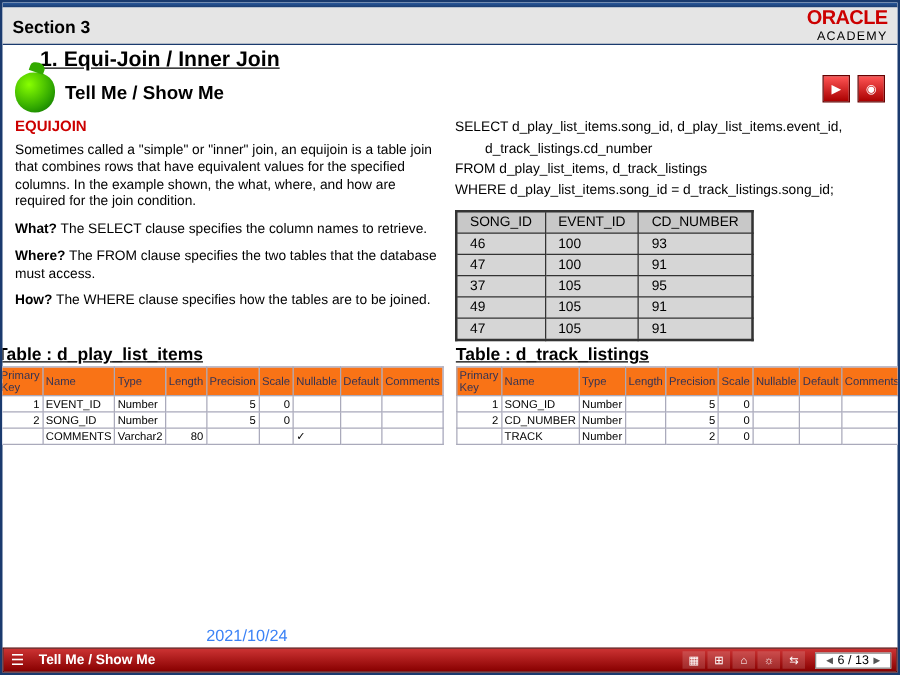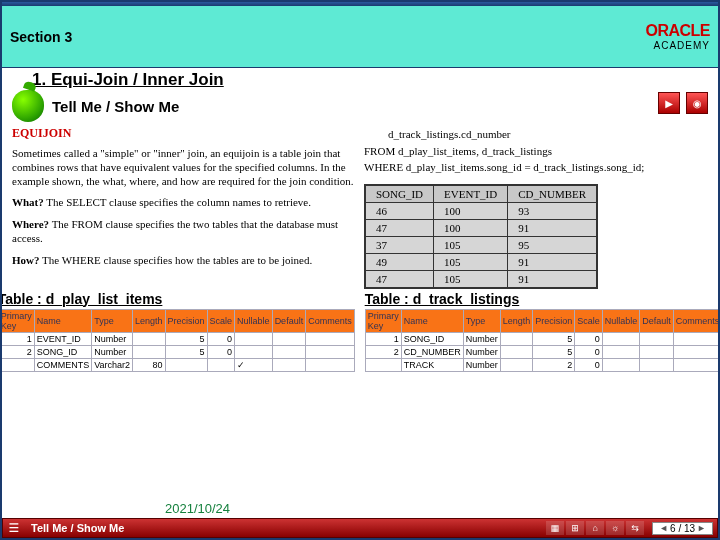--- a/index.html
+++ b/index.html
@@ -1,45 +1,45 @@
 <!DOCTYPE html>
 <html><head>
 <meta charset="utf-8">
 <style>
   * { box-sizing: border-box; margin: 0; padding: 0; }
   body { font-family: Arial, sans-serif; width: 720px; height: 540px; background: #fff; overflow: hidden; font-size: 11px; border: 2px solid #1a3a6e; }
   .titlebar { background: linear-gradient(to bottom, #2a5a9e, #1a3a6e); height: 4px; }
-  .section-hdr { background: #5eead4; padding: 16px 8px; border-bottom: 1px solid #1a3a6e; display: flex; justify-content: space-between; align-items: center; }
+  .section-hdr { background: #e5e5e5; padding: 0 8px; border-bottom: 1px solid #1a3a6e; display: flex; justify-content: space-between; align-items: center; }
   .section-hdr h2 { font-size: 14px; font-weight: bold; }
   .logo { text-align: right; }
   .logo-oracle { color: #c00; font-size: 16px; font-weight: bold; letter-spacing: -0.5px; }
   .logo-academy { font-size: 10px; letter-spacing: 1px; color: #000; }
   .slide-title { font-size: 17px; font-weight: bold; text-decoration: underline; padding: 2px 30px 0 30px; }
   .toprow { display: flex; align-items: center; padding: 0 10px 4px 10px; position: relative; }
   .apple { width: 32px; height: 32px; background: radial-gradient(circle at 35% 30%, #8f0, #3a0 60%, #060); border-radius: 50% 50% 55% 55%; position: relative; margin-right: 8px; }
   .apple::before { content:""; position:absolute; top:-8px; right:8px; width:12px; height:8px; background:#3a0; border-radius:50% 50% 0 0; transform:rotate(20deg); }
   .tellme-top { font-size: 15px; font-weight: bold; }
   .sound-btns { position:absolute; right:10px; top:2px; display:flex; gap:6px; }
   .sbtn { width:22px; height:22px; background: linear-gradient(#f55,#a00); border:1px solid #600; display:flex; align-items:center; justify-content:center; color:#fff; font-size:10px; }
   .content { display: flex; padding: 0 10px; gap: 8px; }
-  .col { flex:1;font-family:Liberation Serif, serif; }
+  .col { flex:1; }
   .equijoin-h { color:#c00; font-weight:bold; font-size:12px; margin-bottom:6px; }
   .para { font-size:11px; line-height:1.25; margin-bottom:8px; }
   .sql { font-size:11px; line-height:1.5; margin-bottom:8px; }
   .result-tbl { border-collapse:collapse; background:#d6d6d6; margin-top:4px; border:2px solid #333; }
   .result-tbl th, .result-tbl td { border:1px solid #333; padding:2px 10px; font-size:11px; text-align:left; min-width:60px; }
   .result-tbl th { background:#c8c8c8; font-weight:normal; }
   .schema-row { display:flex; gap:10px; padding:2px 10px 0 10px;justify-content:center; }
   .schema-col { flex:1; }
   .schema-title { font-size:14px; font-weight:bold; text-decoration:underline; margin-bottom:2px; }
   .schema-tbl { width:100%; border-collapse:collapse; font-size:9px; background:#eef; }
   .schema-tbl th { background:#f97316; color:#335; border:1px solid #aab; padding:1px 2px; font-weight:normal; text-align:left; }
   .schema-tbl td { border:1px solid #aab; padding:1px 2px; background:#fff; }
   .schema-tbl td.r { text-align:right; }
-  .date-overlay { position:absolute; font-size:13px; color:#15803d; left:165px; bottom:24px;text-align:center; }
+  .date-overlay { position:absolute; font-size:13px; color:#3b82f6; left:165px; bottom:24px;text-align:center; }
   .footer { position:absolute; bottom:2px; left:2px; right:2px; height:20px; background: linear-gradient(to bottom,#c33,#800); display:flex; align-items:center; color:#fff; font-size:11px; border:1px solid #500; }
   .footer .ficon { width:22px; text-align:center; font-size:12px; }
   .footer .ftext { flex:0 0 auto; padding:0 6px; font-weight:bold; }
   .footer .spacer { flex:1; }
   .footer .icons-right { display:flex; gap:2px; padding-right:4px; align-items:center; }
   .footer .mini { width:18px; height:14px; background:rgba(255,255,255,0.15); display:flex; align-items:center; justify-content:center; font-size:9px; }
   .pagenum { background:#fff; color:#000; padding:0 4px; font-size:10px; border:1px solid #888; margin-left:6px; display:flex; align-items:center; }
   .pagenum .arw { font-size:9px; color:#555; padding:0 2px; }
 </style>
 </head>
@@ -69,20 +69,21 @@
 <div class="content">
   <div class="col">
     <div class="equijoin-h">EQUIJOIN</div>
     <div class="para">Sometimes called a "simple" or "inner" join, an equijoin is a table join that combines rows that have equivalent values for the specified columns. In the example shown, the what, where, and how are required for the join condition.</div>
     <div class="para"><b>What?</b><span> The SELECT clause specifies the column names to retrieve.</span></div>
     <div class="para"><b>Where?</b><span> The FROM clause specifies the two tables that the database must access.</span></div>
     <div class="para"><b>How?</b><span> The WHERE clause specifies how the tables are to be joined.</span></div>
   </div>
   <div class="col">
     <div class="sql">
+      <div>SELECT d_play_list_items.song_id, d_play_list_items.event_id,</div>
       <div style="padding-left:24px">d_track_listings.cd_number</div>
       <div>FROM d_play_list_items, d_track_listings</div>
       <div>WHERE d_play_list_items.song_id = d_track_listings.song_id;</div>
     </div>
     <table class="result-tbl">
       <thead>
           <tr id="res-head">
             <th>SONG_ID</th>
             <th>EVENT_ID</th>
             <th>CD_NUMBER</th>

